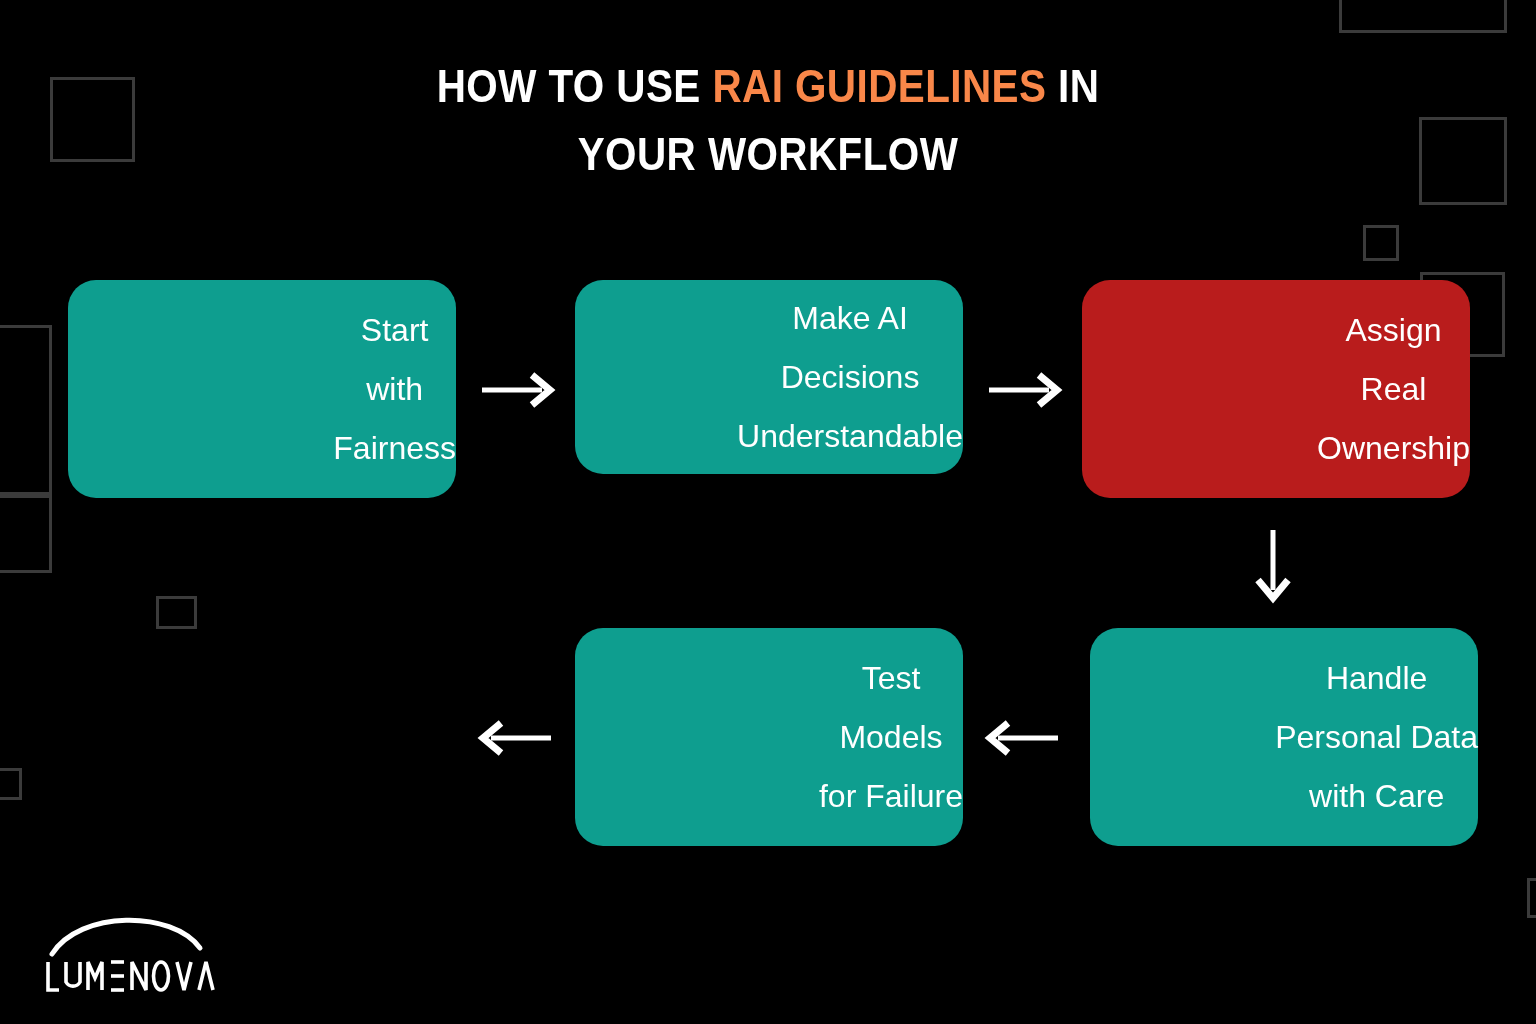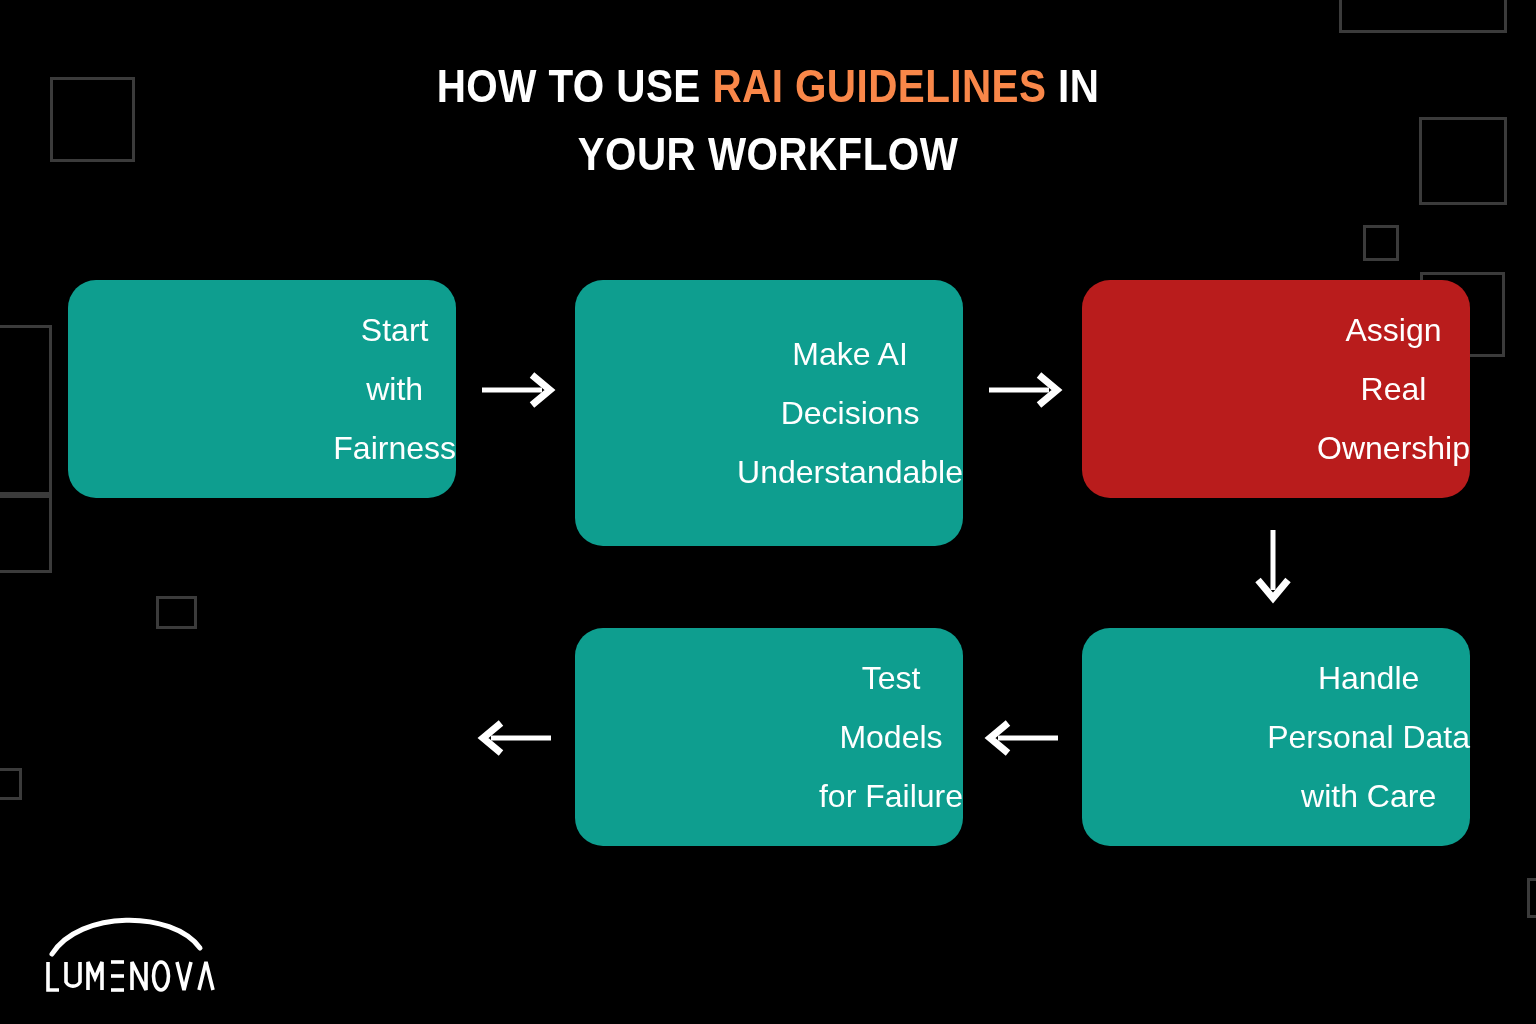--- a/index.html
+++ b/index.html
@@ -52,21 +52,21 @@
     font-size:32px;
     line-height:59px;
     font-weight:400;
     white-space:pre-line;
     box-shadow:0 0 0 0 rgba(0,0,0,0);
   }
   .node .label { display:block; white-space:pre-line; }
 
   
   #node-0 { left:68px;   top:280px; width:388px; height:218px; }
-  #node-1 { left:575px;  top:280px; width:388px; height:266px; }
+  #node-1 { left:575px;  top:280px; width:388px; height:194px; }
   #node-2 { left:1082px; top:280px; width:388px; height:218px; }
   #node-3 { left:1082px; top:628px; width:388px; height:218px; }
   #node-4 { left:575px;  top:628px; width:388px; height:218px; }
   #node-5 { left:68px;   top:628px; width:388px; height:218px; }
 
   
   .arrow { position:absolute; }
   .arrow svg { display:block; }
   #arrow-0 { left:480px;  top:368px; }
   #arrow-1 { left:987px;  top:368px; }
@@ -113,21 +113,21 @@
   <div class="node" id="node-1" style="background: rgb(14, 158, 143); color: rgb(255, 255, 255);">
     <span class="label">Make AI
 Decisions
 Understandable</span>
   </div>
   <div class="node" id="node-2" style="background: #b91c1c; color: rgb(255, 255, 255);">
     <span class="label">Assign
 Real
 Ownership</span>
   </div>
-  <div class="node" id="node-3" style="background: rgb(14, 158, 143); color: rgb(255, 255, 255);">
+  <div class="node" id="node-3" style="background: rgb(14, 158, 143); color: rgb(255, 255, 255); margin-left: 8px;">
     <span class="label">Handle
 Personal Data
 with Care</span>
   </div>
   <div class="node" id="node-4" style="background: rgb(14, 158, 143); color: rgb(255, 255, 255); padding-left: 8px;">
     <span class="label">Test
 Models
 for Failure</span>
   </div>
 

